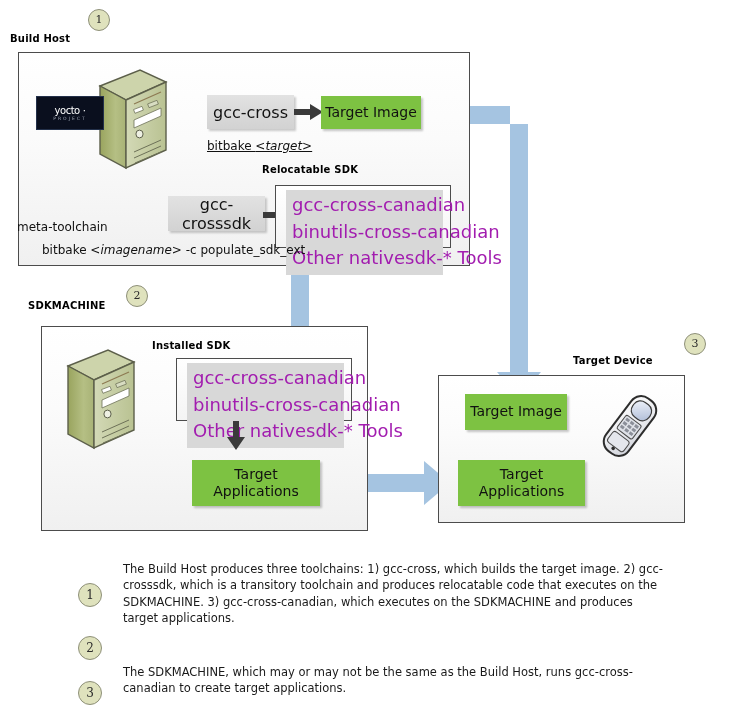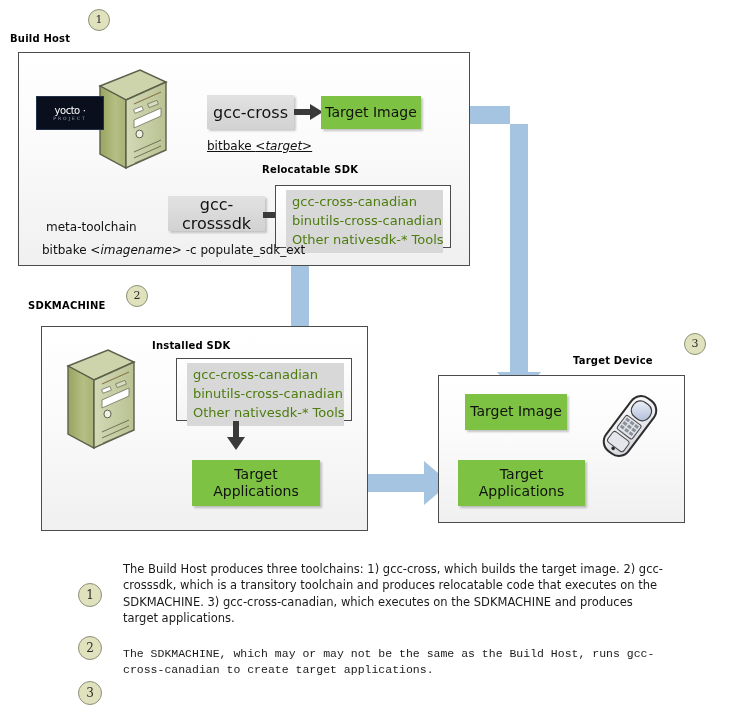--- a/index.html
+++ b/index.html
@@ -82,22 +82,22 @@
     box-shadow: 2px 2px 2px rgba(0,0,0,0.2);
   }
 
   
   .sdk-frame {
     border: 1px solid #4c4c4c;
     background: linear-gradient(to bottom,#ffffff 0%, #f4f4f4 100%);
   }
   .sdk-list {
     background: #d8d8d8;
-    font-size: 13px;
-    color: #4d7c0f;
+    font-size: 18px;
+    color: #a21caf;
     line-height: 1.48;
     padding: 2px 6px 3px 6px;
   }
   .sdk-list div { white-space: nowrap; }
 
   
   .caption {
     font-size: 12px;
     color: #111111;
     white-space: nowrap;
@@ -207,21 +207,21 @@
     <path d="M 0,6 L 16,6 L 16,1 L 29,9 L 16,17 L 16,12 L 0,12 Z" fill="#3a3a3a"></path>
   </svg>
 
   <div class="abs sdk-frame" style="left:275px; top:185px; width:176px; height:63px;"></div>
   <div class="abs sdk-list" style="left:286px; top:190px; width:157px;">
     <div>gcc-cross-canadian</div>
     <div>binutils-cross-canadian</div>
     <div>Other nativesdk-* Tools</div>
   </div>
 
-  <div class="abs caption" style="left:46px; top:220px;">meta-toolchain</div>
+  <div class="abs caption" style="left:17px; top:220px;">meta-toolchain</div>
   <div class="abs caption" style="left:42px; top:243px;">bitbake <i>&lt;imagename&gt;</i> -c populate_sdk_ext</div>
 
   <div class="abs zone-title" style="left:28px; top:300px;">SDKMACHINE</div>
   <div class="abs badge" style="left:126px; top:285px;">2</div>
 
   <div class="abs zone" style="left:41px; top:326px; width:327px; height:205px;"></div>
 
   <div class="abs" style="left:58px; top:348px; width:112px; height:106px;">
     <svg width="112" height="106" viewBox="0 0 112 106">
       <defs>
@@ -309,17 +309,17 @@
         <rect x="30" y="53" width="20" height="13" rx="3" fill="#e4e6ec" stroke="#4a4a4a" stroke-width="1"></rect>
         <circle cx="40" cy="68" r="1.8" fill="#2d2d2d"></circle>
       </g>
     </svg>
   </div>
 
   <div class="abs badge badge-lg" style="left:78px; top:583px;">1</div>
   <div class="abs note-text" style="left:123px; top:561px; width:545px;">The Build Host produces three toolchains: 1)  gcc-cross, which builds the target image.  2) gcc-crosssdk, which is a transitory toolchain and produces relocatable code that executes on the SDKMACHINE. 3) gcc-cross-canadian, which executes on the SDKMACHINE and produces target applications.</div>
 
   <div class="abs badge badge-lg" style="left:78px; top:636px;">2</div>
-  <div class="abs note-text" style="left:123px; top:646px; width:545px;font-family:Liberation Mono, monospace;">The SDKMACHINE, which may or may not be the same as the Build Host, runs gcc-cross-canadian to create target applications.</div>
+  <div class="abs note-text" style="left:123px; top:664px; width:545px;">The SDKMACHINE, which may or may not be the same as the Build Host, runs gcc-cross-canadian to create target applications.</div>
 
   <div class="abs badge badge-lg" style="left:78px; top:681px;">3</div>
 
 </div>
 
 </body></html>

